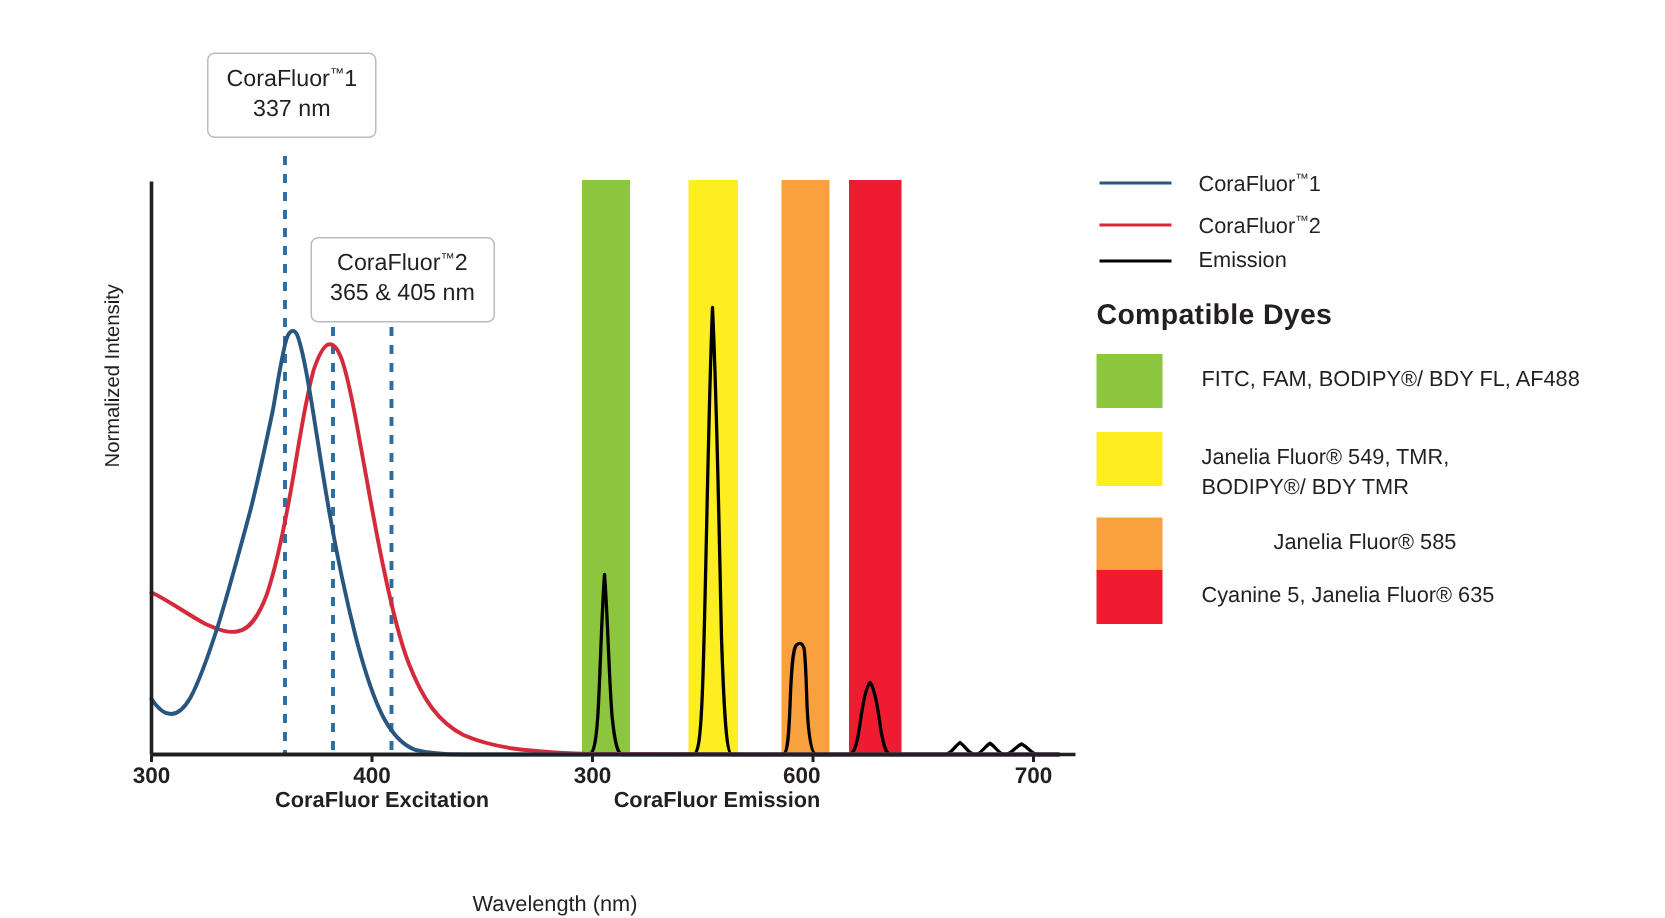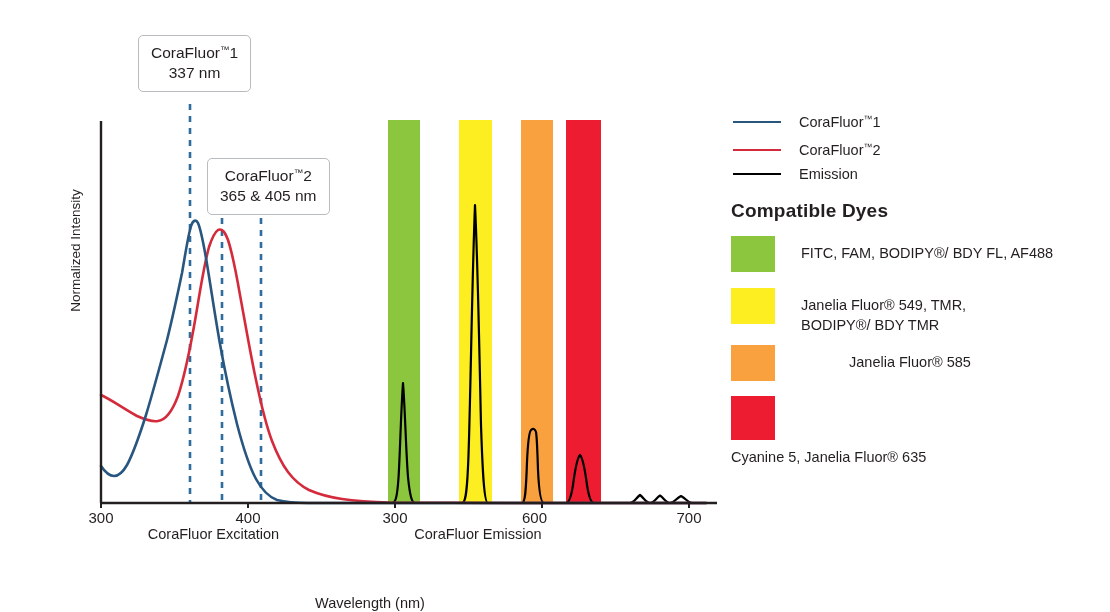--- a/index.html
+++ b/index.html
@@ -50,20 +50,21 @@
   }
   #callout-cf1 { left: 138px; top: 35px; }
   #callout-cf2 { left: 207px; top: 158px; }
 
   
   .axis-text {
     position: absolute;
     font-size: 14.5px;
     color: #231f20;
     white-space: nowrap;
+    font-weight: bold;
   }
   .tick-label { font-size: 15px; }
   #ylabel {
     position: absolute;
     left: -5px;
     top: 243px;
     width: 160px;
     text-align: center;
     transform: rotate(-90deg);
     transform-origin: center center;
@@ -73,21 +74,21 @@
   #xlabel {
     position: absolute;
     left: 0;
     top: 595px;
     width: 740px;
     text-align: center;
     font-size: 14.5px;
     color: #231f20;
   }
   #range-excitation {
-    left: 101px; top: 526px; width: 225px; text-align: center;
+    left: 101px; top: 526px; width: 225px; text-align: right;
   }
   #range-emission {
     left: 343px; top: 526px; width: 270px; text-align: center;
   }
 
   
   #side-panel {
     position: absolute;
     left: 728px; top: 0;
     width: 382px;
@@ -144,21 +145,21 @@
   .dye-label {
     font-size: 14.5px;
     line-height: 1.35;
     color: #231f20;
     padding-top: 8px;
     white-space: pre-line;
   }
   #dye-row-0 { top: 236px; }
   #dye-row-1 { top: 288px; }
   #dye-row-2 { top: 345px; gap: 48px; }
-  #dye-row-3 { top: 396px; flex-direction: column; }
+  #dye-row-3 { top: 380px; }
 </style>
 </head>
 <body>
 
 <div id="chart-figure">
 
   <svg id="plot-svg" width="740" height="612" viewBox="0 0 740 612">
 
     <g>
       <rect x="388" y="120" width="32" height="383" fill="#8cc63e"></rect>

